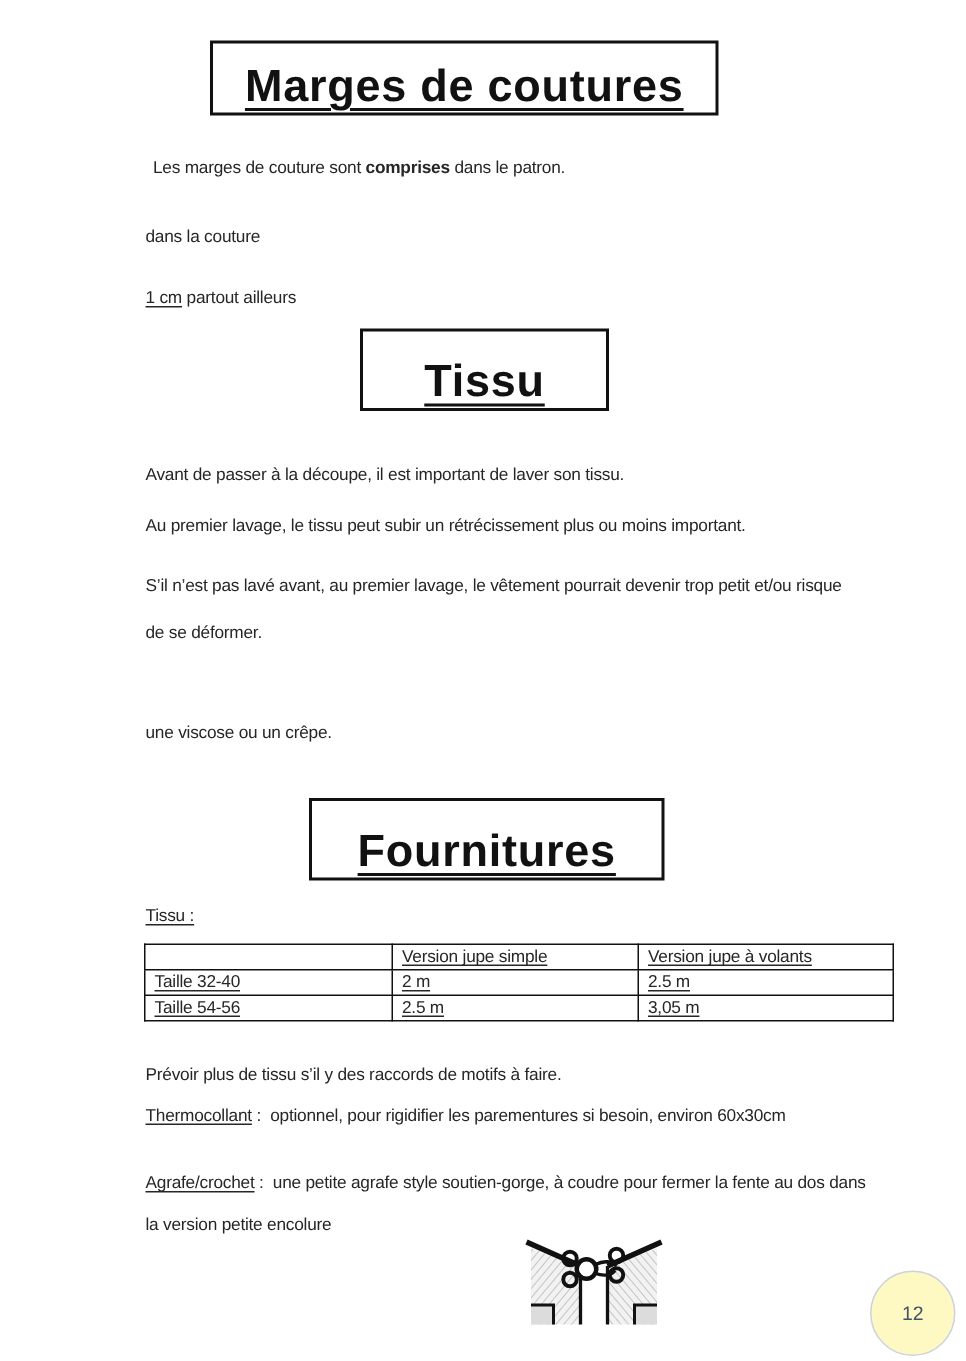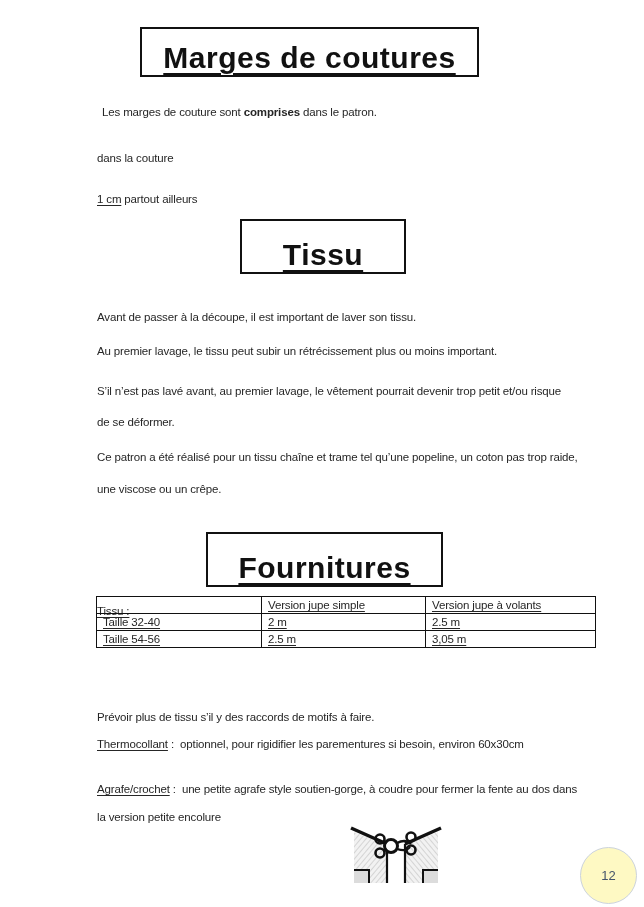--- a/index.html
+++ b/index.html
@@ -36,21 +36,21 @@
     font-size: 11.5px;
     letter-spacing: -0.15px;
     white-space: pre;
     color: #262626;
   }
   .u { text-decoration: underline; text-underline-offset: 2px; }
   .b { font-weight: bold; }
   table.qty {
     position: absolute;
     left: 96px;
-    top: 596px;
+    top: 629px;
     border-collapse: collapse;
     table-layout: fixed;
     width: 478px;
   }
   table.qty td {
     border: 1px solid #111;
     height: 16px;
     font-size: 11.5px;
     letter-spacing: -0.15px;
     padding: 0 0 0 6px;
@@ -101,21 +101,20 @@
   <div class="line" style="left:97px; top:174px;margin-top:19px;"><span class="u">1 cm</span><span> partout ailleurs</span></div>
 
   <div class="heading-box" style="left:240px; top:219px; width:162px; height:51px;">
     <span>Tissu</span>
   </div>
 
   <div class="line" style="left:97px; top:311px;">Avant de passer à la découpe, il est important de laver son tissu.</div>
   <div class="line" style="left:97px; top:345px;">Au premier lavage, le tissu peut subir un rétrécissement plus ou moins important.</div>
   <div class="line" style="left:97px; top:385px;">S’il n’est pas lavé avant, au premier lavage, le vêtement pourrait devenir trop petit et/ou risque</div>
   <div class="line" style="left:97px; top:416px;">de se déformer.</div>
-  <div class="line" style="left:97px; top:451px;">Ce patron a été réalisé pour un tissu chaîne et trame tel qu’une popeline, un coton pas trop raide,</div>
   <div class="line" style="left:97px; top:483px;">une viscose ou un crêpe.</div>
 
   <div class="heading-box" style="left:206px; top:532px; width:233px; height:51px;">
     <span>Fournitures</span>
   </div>
 
   <div class="line u" style="left:97px; top:605px;">Tissu :</div>
 
   <table class="qty">
     <tbody>

